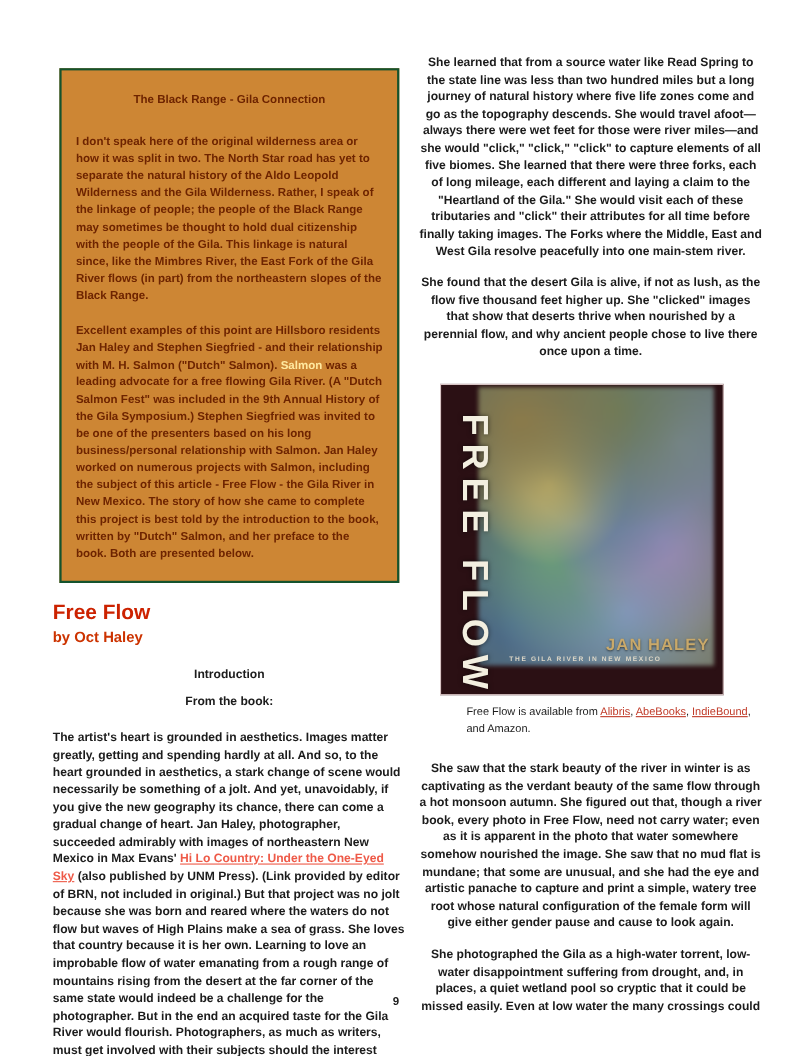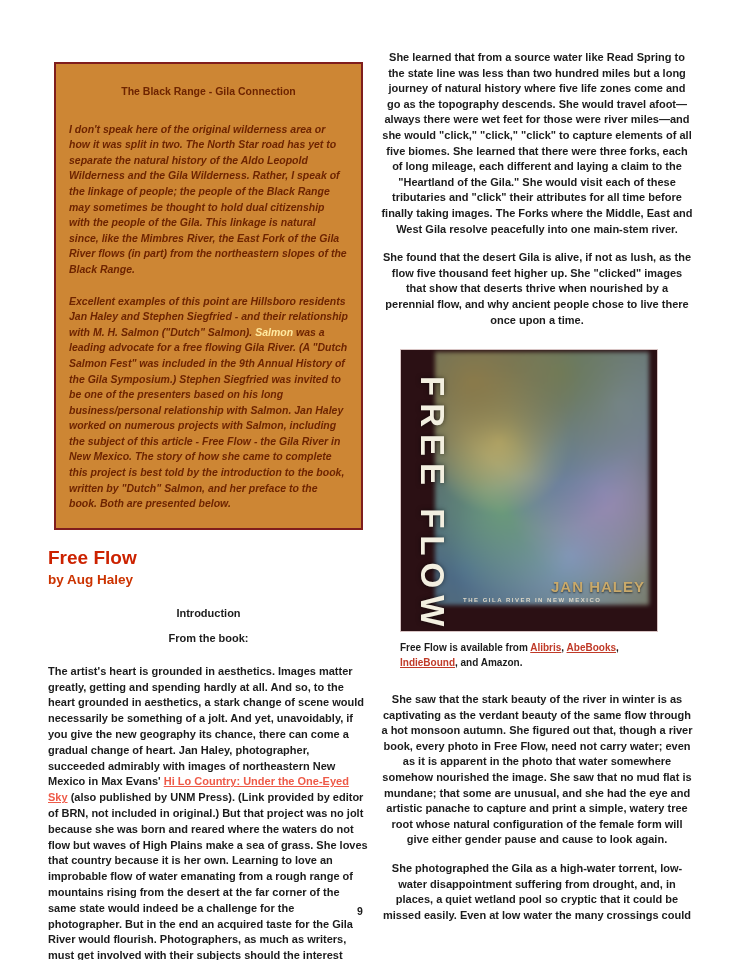--- a/index.html
+++ b/index.html
@@ -8,27 +8,27 @@
     font-family:"Liberation Sans",sans-serif;color:#1c1c1c;
   }
   .page{position:absolute;inset:0;}
 
   
   .col-left{position:absolute;left:48px;top:55px;width:321px;}
   .col-right{position:absolute;left:381px;top:50px;width:312px;}
 
   
   .callout{
-    background:#cd8634;border:2px solid #7f1d1d;
+    background:#cd8634;border:2px solid #14532d;
     margin:7px 6px 0 6px;padding:10px 13px 14px 13px;
     color:#6e2400;font-weight:bold;font-size:10.5px;line-height:15.6px;
     text-align:left;
   }
   .callout-title{text-align:center;margin:10px 0 22px 0;font-size:10.5px;}
-  .callout p{margin:0 0 16px 0;font-style:italic;}
+  .callout p{margin:0 0 16px 0;}
   .callout p:last-child{margin-bottom:2px;}
   .callout-link{color:#ffe9a0;cursor:pointer;text-decoration:none;}
 
   
   .article-title{
     color:#cc2200;font-size:19px;font-weight:bold;margin:17px 0 3px 0;
   }
   .byline{color:#cc3300;font-size:13.5px;font-weight:bold;margin:0 0 20px 0;}
   .centered-label{
     text-align:center;font-weight:bold;font-size:11px;color:#1c1c1c;
@@ -76,22 +76,22 @@
   .cover-author{
     position:absolute;right:12px;bottom:36px;color:#c9a96a;
     font-size:15px;font-weight:bold;letter-spacing:1px;
     text-shadow:0 1px 2px rgba(0,0,0,.6);
   }
   .cover-subtitle{
     position:absolute;left:62px;bottom:28px;color:#ded8c8;
     font-size:6px;letter-spacing:1.5px;font-weight:bold;
   }
   figcaption{
-    margin-top:9px;font-size:10px;line-height:14.5px;font-weight:bold;
-    color:#1c1c1c;width:272px;
+    margin-top:9px;font-size:10px;line-height:14.5px;font-weight:normal;
+    color:#1c1c1c;width:272px;margin-left:24px;
   }
   .cap-link{color:#c03a28;text-decoration:underline;cursor:pointer;}
 
   
   .page-number{
     position:absolute;left:350px;top:905px;width:20px;text-align:center;
     font-size:10.5px;font-weight:bold;color:#1c1c1c;
   }
 </style>
 </head>
@@ -101,21 +101,21 @@
 
   <div class="col-left">
 
     <div class="callout">
       <div class="callout-title">The Black Range - Gila Connection</div>
       <p>I don't speak here of the original wilderness area or how it was split in two. The North Star road has yet to separate the natural history of the Aldo Leopold Wilderness and the Gila Wilderness. Rather, I speak of the linkage of people; the people of the Black Range may sometimes be thought to hold dual citizenship with the people of the Gila. This linkage is natural since, like the Mimbres River, the East Fork of the Gila River flows (in part) from the northeastern slopes of the Black Range.</p>
       <p><span>Excellent examples of this point are Hillsboro residents Jan Haley and Stephen Siegfried - and their relationship with M. H. Salmon ("Dutch" Salmon). </span><a class="callout-link">Salmon</a><span> was a leading advocate for a free flowing Gila River. (A "Dutch Salmon Fest" was included in the 9th Annual History of the Gila Symposium.) Stephen Siegfried was invited to be one of the presenters based on his long business/personal relationship with Salmon. Jan Haley worked on numerous projects with Salmon, including the subject of this article - Free Flow - the Gila River in New Mexico. The story of how she came to complete this project is best told by the introduction to the book, written by "Dutch" Salmon, and her preface to the book. Both are presented below.</span></p>
     </div>
 
     <div class="article-title">Free Flow</div>
-    <div class="byline">by Aug Haley</div>
+    <div class="byline">by Oct Haley</div>
 
     <div class="centered-label" style="margin-top:15px;">Introduction</div>
     <div class="centered-label">From the book:</div>
 
     <p class="body-par"><span>The artist's heart is grounded in aesthetics. Images matter greatly, getting and spending hardly at all. And so, to the heart grounded in aesthetics, a stark change of scene would necessarily be something of a jolt. And yet, unavoidably, if you give the new geography its chance, there can come a gradual change of heart. Jan Haley, photographer, succeeded admirably with images of northeastern New Mexico in Max Evans' </span><a class="inline-link">Hi Lo Country: Under the One-Eyed Sky</a><span> (also published by UNM Press). (Link provided by editor of BRN, not included in original.) But that project was no jolt because she was born and reared where the waters do not flow but waves of High Plains make a sea of grass. She loves that country because it is her own. Learning to love an improbable flow of water emanating from a rough range of mountains rising from the desert at the far corner of the same state would indeed be a challenge for the photographer. But in the end an acquired taste for the Gila River would flourish. Photographers, as much as writers, must get involved with their subjects should the interest wane or become casual, or worse, the relation never quite jells. To do her work well she would have to fall in love with a whole new country.</span></p>
   </div>
 
   <div class="col-right">
 
 

